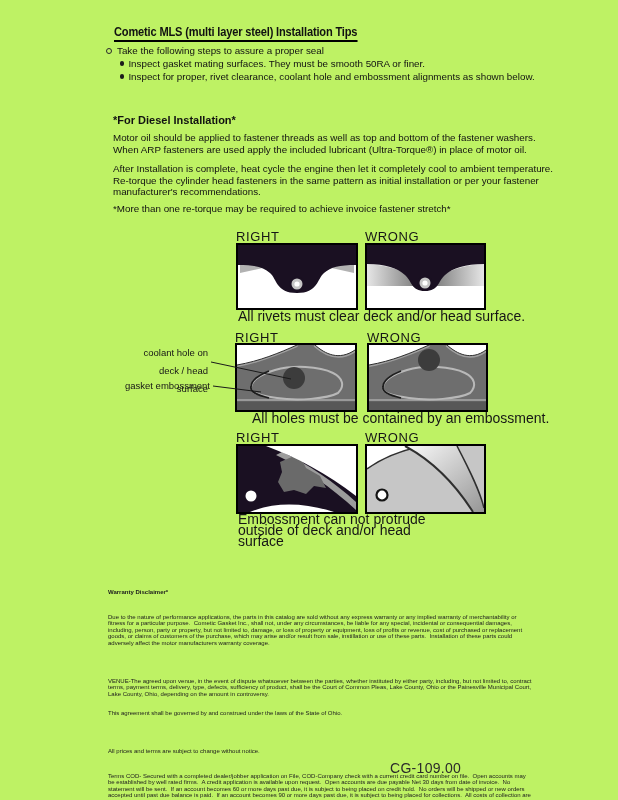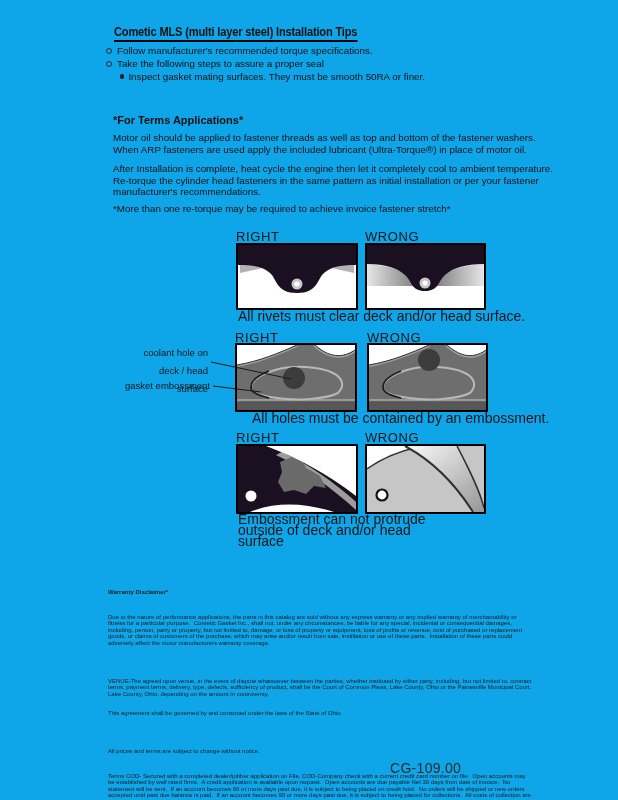--- a/index.html
+++ b/index.html
@@ -1,16 +1,16 @@
 <!DOCTYPE html>
 <html><head>
 <meta charset="utf-8">
 <style>
   html,body{margin:0;padding:0;background:#ffffff;}
-  .page{position:relative;width:618px;height:800px;background:#0ea5e9;overflow:hidden;
+  .page{position:relative;width:618px;height:800px;background:#bef264;overflow:hidden;
         font-family:"Liberation Sans",sans-serif;color:#111;}
   .abs{position:absolute;}
 
   .title{left:114px;top:24px;font-size:13.5px;font-weight:bold;letter-spacing:-0.2px;white-space:nowrap;}
   .title .ul{display:inline-block;transform:scaleX(0.82);transform-origin:left top;
              border-bottom:2px solid #000;padding-bottom:1px;}
 
   .tips{left:106px;top:44px;font-size:9.8px;line-height:13px;}
   .tiprow{display:flex;align-items:center;height:13px;}
   .tiprow.sub{margin-left:14px;}
@@ -40,33 +40,33 @@
 
 <div class="page">
 
   <div class="abs title">
     <span class="ul">Cometic MLS (multi layer steel) Installation Tips</span>
   </div>
 
   <div class="abs tips">
     <div class="tiprow">
       <span class="mark-o"></span>
-      <span>Follow manufacturer's recommended torque specifications.</span>
-    </div>
-    <div class="tiprow">
-      <span class="mark-o"></span>
       <span>Take the following steps to assure a proper seal</span>
     </div>
     <div class="tiprow sub">
       <span class="mark-b"></span>
       <span>Inspect gasket mating surfaces.  They must be smooth 50RA or finer.</span>
     </div>
-  </div>
-
-  <div class="abs dheading">*For Terms Applications*</div>
+    <div class="tiprow sub">
+      <span class="mark-b"></span>
+      <span>Inspect for proper, rivet clearance, coolant hole and embossment alignments as shown below.</span>
+    </div>
+  </div>
+
+  <div class="abs dheading">*For Diesel Installation*</div>
   <div class="abs dpara p1">Motor oil should be applied to fastener threads as well as top and bottom of the fastener washers. When ARP fasteners are used apply the included lubricant (Ultra-Torque®) in place of motor oil.</div>
   <div class="abs dpara p2">After Installation is complete, heat cycle the engine then let it completely cool to ambient temperature. Re-torque the cylinder head fasteners in the same pattern as initial installation or per your fastener manufacturer's recommendations.</div>
   <div class="abs dpara pnote">*More than one re-torque may be required to achieve invoice fastener stretch*</div>
 
   <div class="abs rwlabel" style="left:236px;top:229px;width:122px;">RIGHT</div>
   <div class="abs rwlabel" style="left:365px;top:229px;width:121px;">WRONG</div>
 
   <div class="abs diagram" style="left:236px;top:243px;">
     <svg width="118" height="63" viewBox="0 0 118 63">
       <rect width="118" height="63" fill="#ffffff"></rect>

